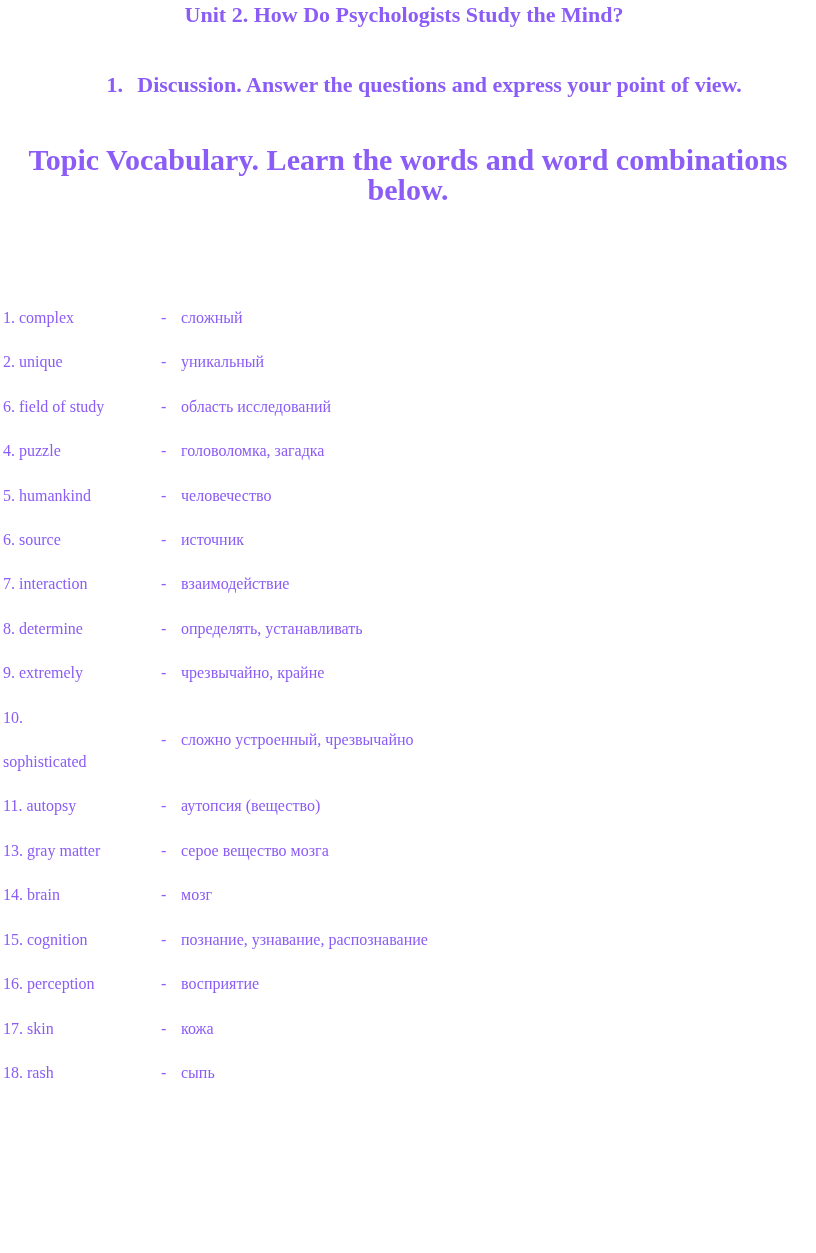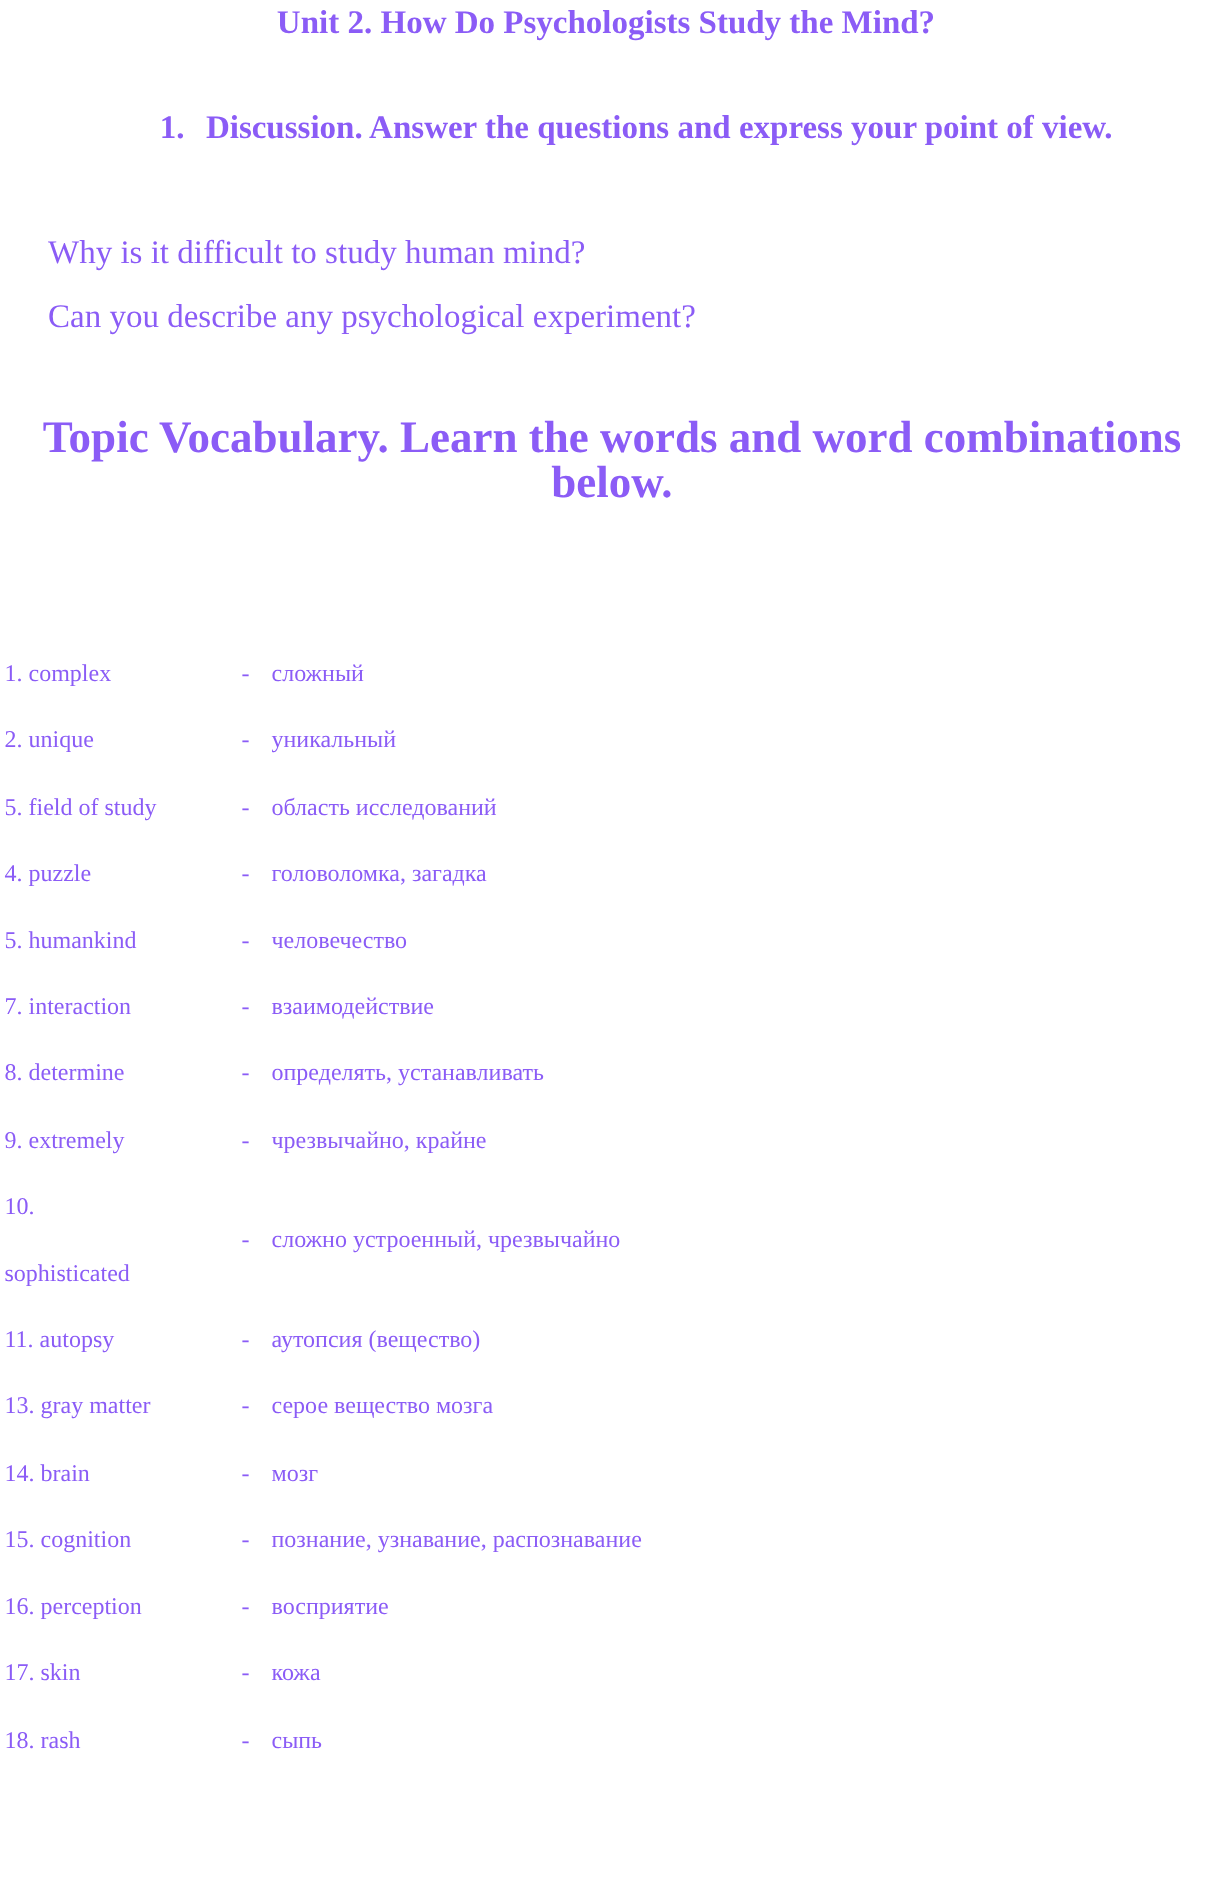--- a/index.html
+++ b/index.html
@@ -81,53 +81,54 @@
 <body>
 
 <div class="page">
 
   <h1 class="title">Unit 2. How Do Psychologists Study the Mind?</h1>
 
   <div class="section-heading">
     <span class="num">1.</span><span>Discussion. Answer the questions and express your point of view.</span>
   </div>
 
-  <div class="questions">
-    <p>Why is it difficult to study human mind?</p>
-    <p>Can you describe any psychological experiment?</p>
-  </div>
 
   <h2 class="vocab-heading">Topic Vocabulary. Learn the words and word combinations below.</h2>
 
   <table class="vocab">
     <tbody id="vocab-body">
         <tr>
           <td class="word">1. complex</td>
           <td class="dash">-</td>
           <td class="translation">сложный</td>
         </tr>
         <tr>
           <td class="word">2. unique</td>
           <td class="dash">-</td>
           <td class="translation">уникальный</td>
         </tr>
         <tr>
-          <td class="word">5. field of study</td>
+          <td class="word">6. field of study</td>
           <td class="dash">-</td>
           <td class="translation">область исследований</td>
         </tr>
         <tr>
           <td class="word">4. puzzle</td>
           <td class="dash">-</td>
           <td class="translation">головоломка, загадка</td>
         </tr>
         <tr>
           <td class="word">5. humankind</td>
           <td class="dash">-</td>
           <td class="translation">человечество</td>
+        </tr>
+        <tr>
+          <td class="word">6. source</td>
+          <td class="dash">-</td>
+          <td class="translation">источник</td>
         </tr>
         <tr>
           <td class="word">7. interaction</td>
           <td class="dash">-</td>
           <td class="translation">взаимодействие</td>
         </tr>
         <tr>
           <td class="word">8. determine</td>
           <td class="dash">-</td>
           <td class="translation">определять, устанавливать</td>

